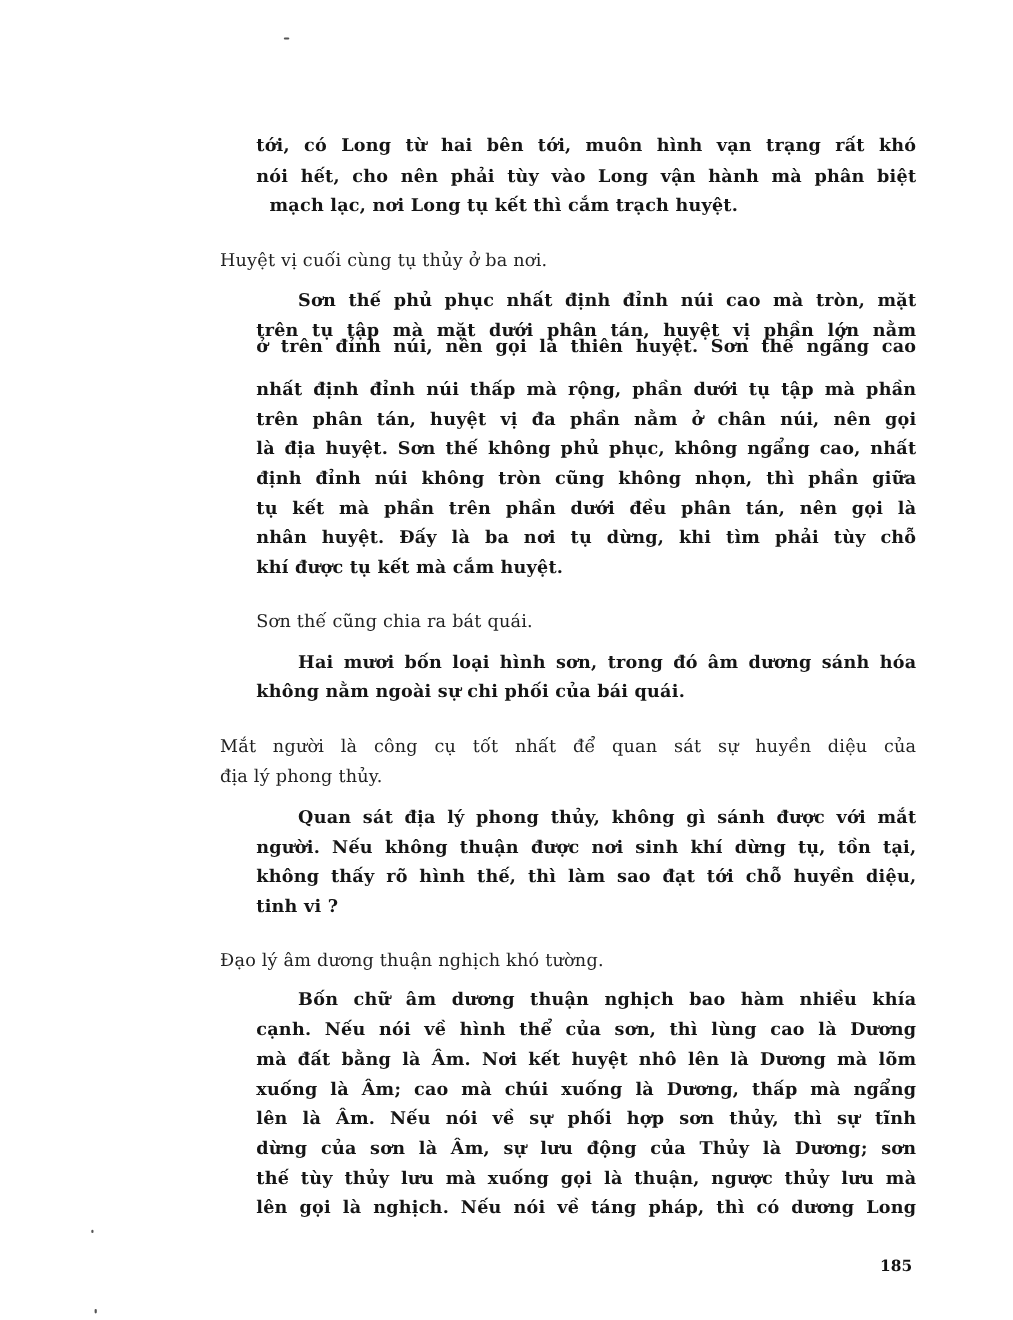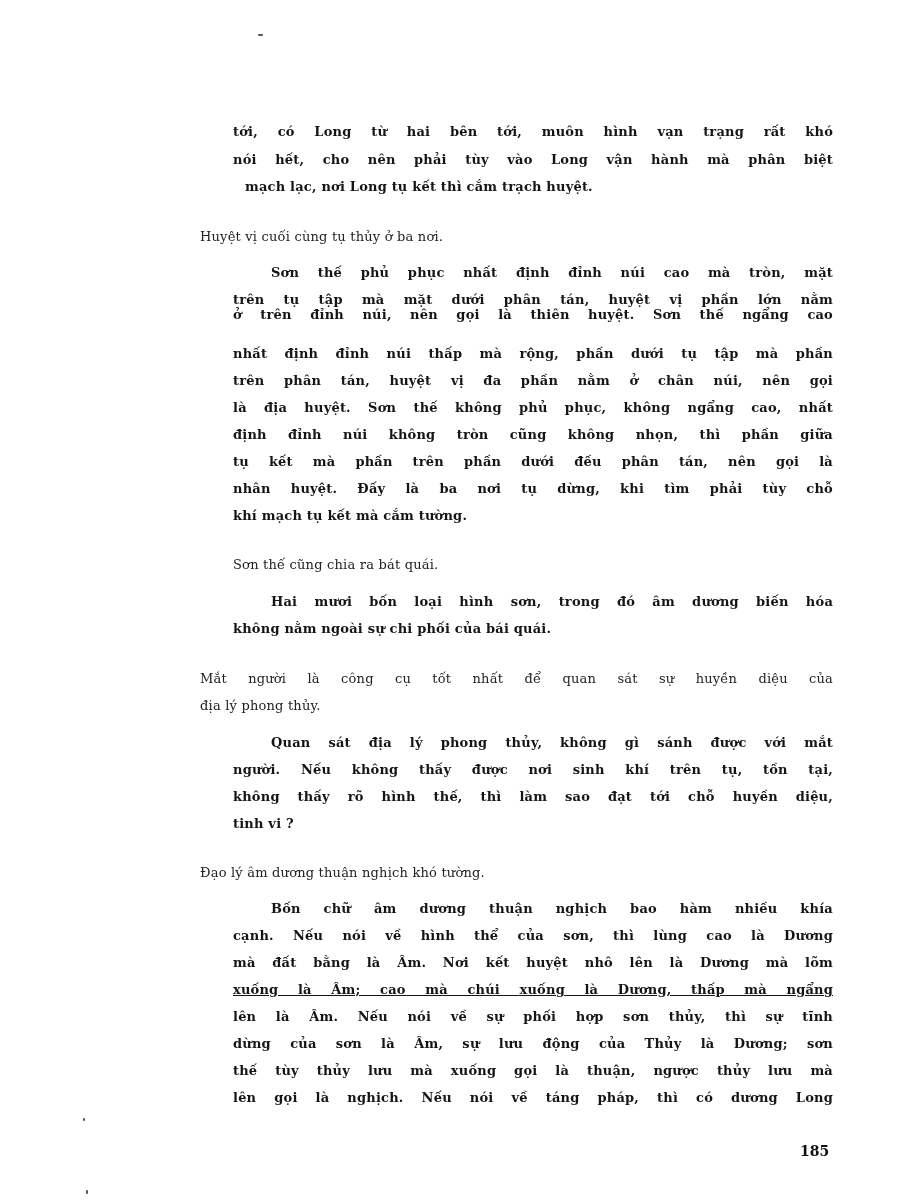--- a/index.html
+++ b/index.html
@@ -22,21 +22,21 @@
       background: #ffffff;
     }
     .speck {
       position: absolute;
       background: #555;
       border-radius: 1px;
     }
     .line {
       position: absolute;
       white-space: nowrap;
-      font-size: 13px;
+      font-size: 16px;
       line-height: 22px;
       letter-spacing: 0.2px;
     }
     .body-line {
       left: 233px;
       width: 600px;
       font-weight: bold;
       text-align: justify;
       text-align-last: justify;
       color: #151515;
@@ -90,40 +90,40 @@
 
   <div class="line body-line first-indent" style="top:262px;">Sơn thế phủ phục nhất định đỉnh núi cao mà tròn, mặt</div>
   <div class="line body-line" style="top:289px;">trên tụ tập mà mặt dưới phân tán, huyệt vị phần lớn nằm</div>
   <div class="line body-line" style="top:304px;">ở trên đỉnh núi, nên gọi là thiên huyệt. Sơn thế ngẩng cao</div>
   <div class="line body-line" style="top:343px;">nhất định đỉnh núi thấp mà rộng, phần dưới tụ tập mà phần</div>
   <div class="line body-line" style="top:370px;">trên phân tán, huyệt vị đa phần nằm ở chân núi, nên gọi</div>
   <div class="line body-line" style="top:397px;">là địa huyệt. Sơn thế không phủ phục, không ngẩng cao, nhất</div>
   <div class="line body-line" style="top:424px;">định đỉnh núi không tròn cũng không nhọn, thì phần giữa</div>
   <div class="line body-line" style="top:451px;">tụ kết mà phần trên phần dưới đều phân tán, nên gọi là</div>
   <div class="line body-line" style="top:478px;">nhân huyệt. Đấy là ba nơi tụ dừng, khi tìm phải tùy chỗ</div>
-  <div class="line body-line last" style="top:505px;">khí mạch tụ kết mà cắm tường.</div>
+  <div class="line body-line last" style="top:505px;">khí được tụ kết mà cắm huyệt.</div>
 
   <div class="line sub-heading-line" style="top:554px;">Sơn thế cũng chia ra bát quái.</div>
 
-  <div class="line body-line first-indent" style="top:591px;">Hai mươi bốn loại hình sơn, trong đó âm dương biến hóa</div>
+  <div class="line body-line first-indent" style="top:591px;">Hai mươi bốn loại hình sơn, trong đó âm dương sánh hóa</div>
   <div class="line body-line last" style="top:618px;">không nằm ngoài sự chi phối của bái quái.</div>
 
   <div class="line heading-line" style="top:668px;">Mắt người là công cụ tốt nhất để quan sát sự huyền diệu của</div>
   <div class="line heading-line last" style="top:695px;">địa lý phong thủy.</div>
 
   <div class="line body-line first-indent" style="top:732px;">Quan sát địa lý phong thủy, không gì sánh được với mắt</div>
-  <div class="line body-line" style="top:759px;">người. Nếu không thấy được nơi sinh khí trên tụ, tồn tại,</div>
+  <div class="line body-line" style="top:759px;">người. Nếu không thuận được nơi sinh khí dừng tụ, tồn tại,</div>
   <div class="line body-line" style="top:786px;">không thấy rõ hình thế, thì làm sao đạt tới chỗ huyền diệu,</div>
   <div class="line heading-line last" style="top:862px;">Đạo lý âm dương thuận nghịch khó tường.</div>
 
   <div class="line body-line last" style="top:813px;">tinh vi ?</div>
 
   <div class="line body-line first-indent" style="top:898px;">Bốn chữ âm dương thuận nghịch bao hàm nhiều khía</div>
   <div class="line body-line" style="top:925px;">cạnh. Nếu nói về hình thể của sơn, thì lùng cao là Dương</div>
   <div class="line body-line" style="top:952px;">mà đất bằng là Âm. Nơi kết huyệt nhô lên là Dương mà lõm</div>
-  <div class="line body-line" style="top:979px;text-decoration:underline;">xuống là Âm; cao mà chúi xuống là Dương, thấp mà ngẩng</div>
+  <div class="line body-line" style="top:979px;">xuống là Âm; cao mà chúi xuống là Dương, thấp mà ngẩng</div>
   <div class="line body-line" style="top:1006px;">lên là Âm. Nếu nói về sự phối hợp sơn thủy, thì sự tĩnh</div>
   <div class="line body-line" style="top:1033px;">dừng của sơn là Âm, sự lưu động của Thủy là Dương; sơn</div>
   <div class="line body-line" style="top:1060px;">thế tùy thủy lưu mà xuống gọi là thuận, ngược thủy lưu mà</div>
   <div class="line body-line" style="top:1087px;">lên gọi là nghịch. Nếu nói về táng pháp, thì có dương Long</div>
 
   <div class="page-number">185</div>
 </div>
 
 </body></html>

